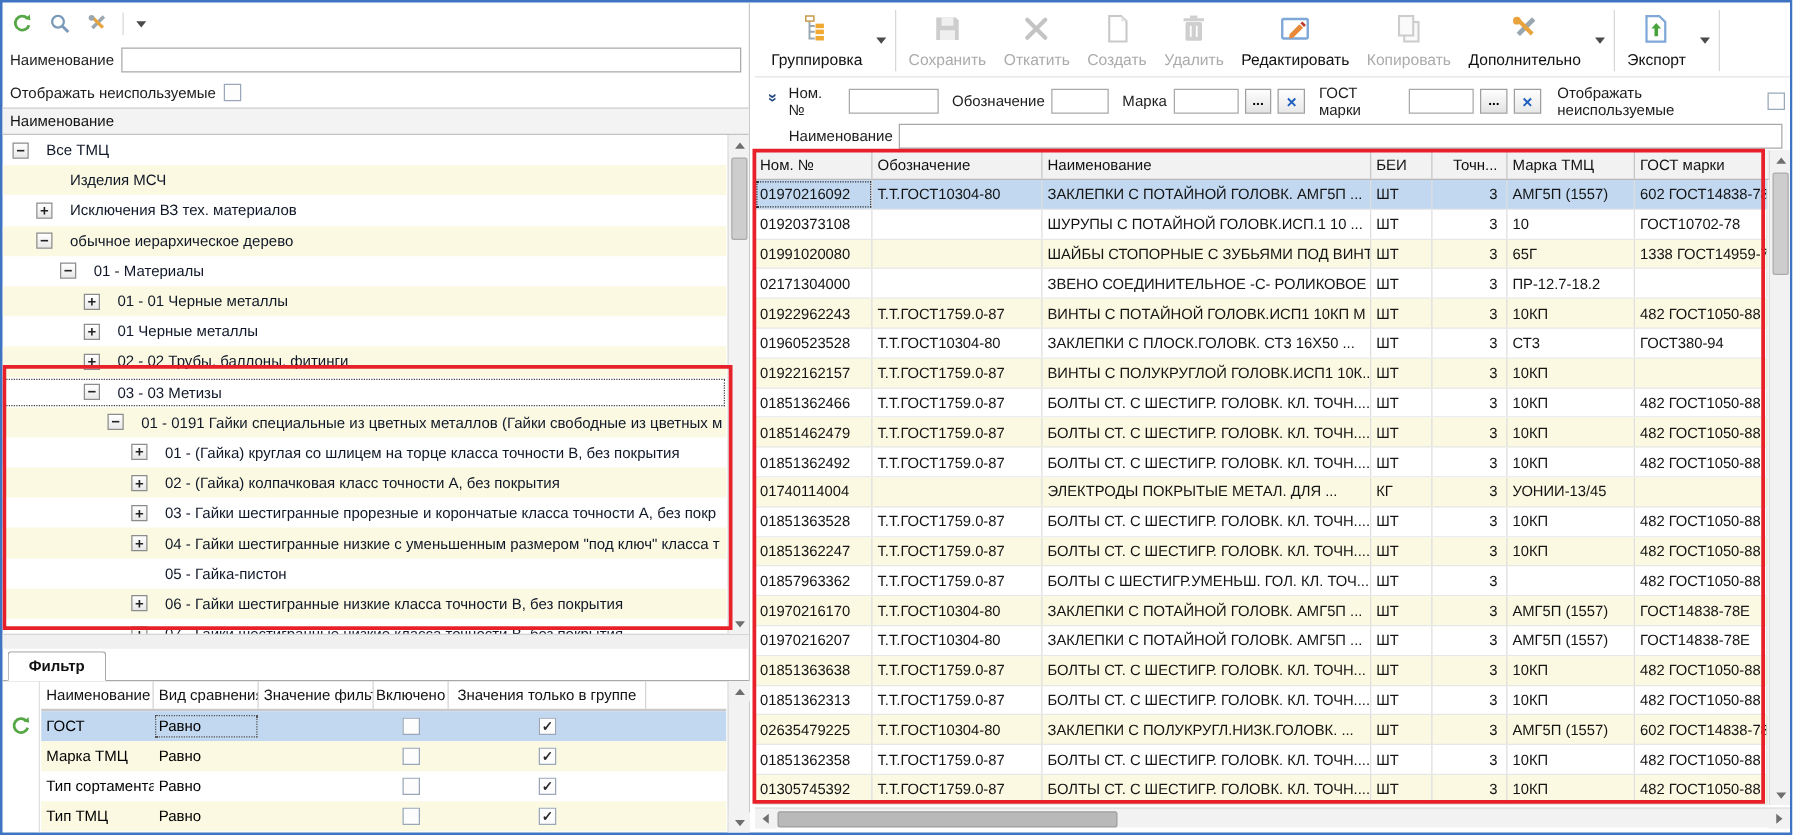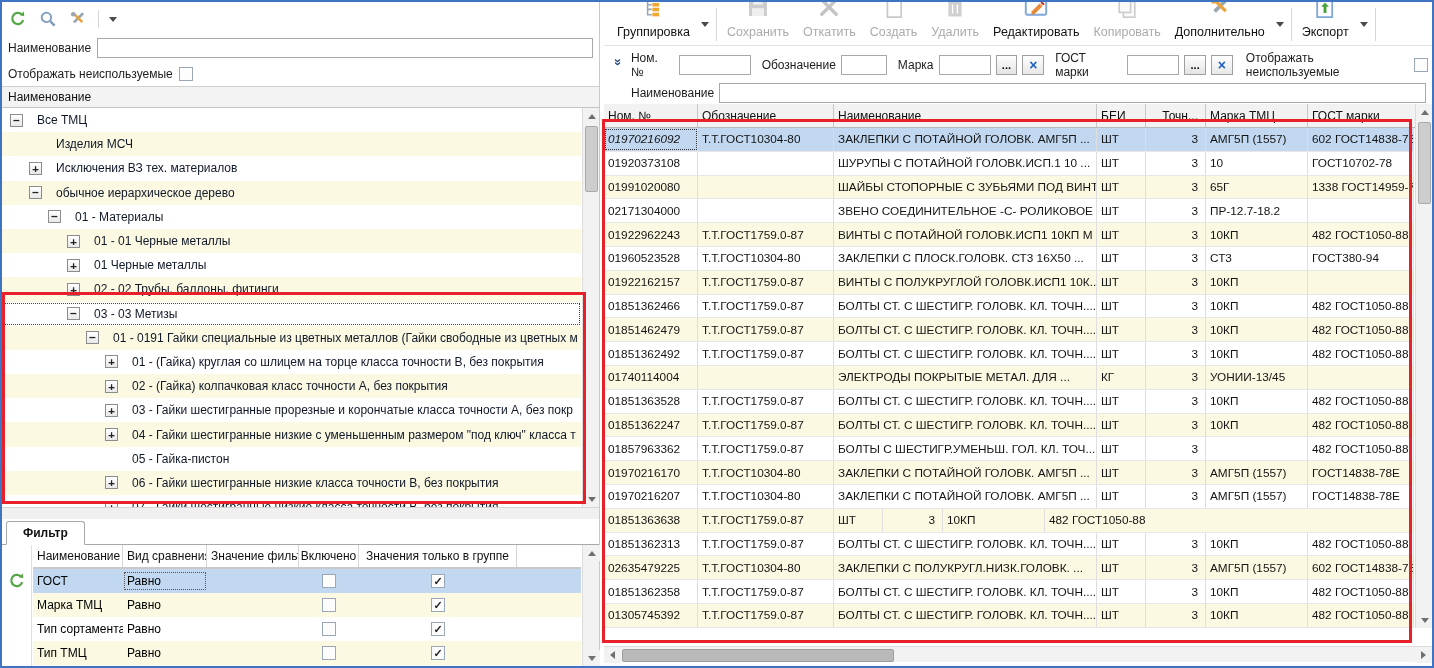--- a/index.html
+++ b/index.html
@@ -59,21 +59,21 @@
   .lf-hrow { display: flex; height: 24px; align-items: center; border-bottom: 2px solid #c9c9c9; color: #111; }
   .lf-hrow .lf-cell { border-right: 1px solid #d4d4d4; height: 100%; display: flex; align-items: center; }
   .lf-row { display: flex; height: 24px; align-items: center; }
   .lf-row.odd { background: #fbf9e1; }
   .lf-row.selected { background: #c1d8f0; }
   .lf-cell { padding: 0 4px; white-space: nowrap; overflow: hidden; }
   .lf-c0 { width: 90px; } .lf-c1 { width: 84px; } .lf-c2 { width: 92px; } .lf-c3 { width: 60px; display: flex; justify-content: center; } .lf-c4 { width: 158px; display: flex; justify-content: center; }
   .lf-row .lf-cell.focus-dotted { outline: 1px dotted #555; outline-offset: -2px; height: 20px; display: flex; align-items: center; }
 
   
-  .rp-toolbar { height: 44px; display: flex; align-items: stretch; padding: 2px 20px 0 6px; border-bottom: 1px solid #e3e3e3; }
+  .rp-toolbar { height: 60px; display: flex; align-items: stretch; padding: 2px 20px 0 6px; border-bottom: 1px solid #e3e3e3; }
   .tbtn { display: flex; flex-direction: column; align-items: center; justify-content: flex-end; gap: 3px; padding: 4px 7px 6px 7px; font-size: 12.5px; color: #111; cursor: pointer; white-space: nowrap; }
   .tbtn svg { width: 24px; height: 24px; }
   .tbtn.disabled { color: #ababab; cursor: default; text-align: center; }
   .tb-sep { width: 1px; background: #d8d8d8; margin: 4px 3px; }
   .tb-caret { display: flex; align-items: center; padding: 0 4px; cursor: pointer; }
 
   
   .rp-filters { height: 58px; padding: 4px 4px 0 8px; font-size: 12px; color: #1c1c1c; }
   .rf-row1 { height: 30px; display: flex; align-items: center; gap: 5px; }
   .rf-row2 { height: 26px; display: flex; align-items: center; gap: 5px; }
@@ -84,21 +84,21 @@
 
   
   .rp-table { position: relative; height: 524px; overflow: hidden; }
   .grid-head { display: flex; height: 24px; background: #f2f2f2; border-bottom: 1px solid #b9b9b9; font-size: 12px; color: #111; }
   .gh-cell { display: flex; align-items: center; padding: 0 4px; border-right: 1px solid #c6c6c6; white-space: nowrap; overflow: hidden; cursor: pointer; }
   .grid-body { position: absolute; left: 0; top: 24px; right: 18px; }
   .grid-row { display: flex; height: 23.8px; font-size: 11.8px; color: #141414; border-bottom: 1px solid #e7e7e7; cursor: default; }
   .grid-row.odd { background: #fbf9e1; }
   .grid-row.selected { background: #c1d8f0; }
   .g-cell { display: flex; align-items: center; padding: 0 4px; border-right: 1px solid #dedede; white-space: nowrap; overflow: hidden; }
-  .g-cell.focus-dotted { outline: 1px dotted #333; outline-offset: -2px; font-style: italic; }
+  .g-cell.focus-dotted { outline: 1px dotted #333; outline-offset: -2px; }
   .c0 { width: 94px; } .c1 { width: 136px; } .c2 { width: 263px; } .c3 { width: 49px; }
   .c4 { width: 60px; justify-content: flex-end; padding-right: 7px; } .c5 { width: 102px; } .c6 { flex: 1; }
   .grid-head .c6 { width: 124px; flex: none; }
 
   
   .hscroll { position: absolute; left: 0; right: 0; top: 644px; height: 16px; background: #f2f2f2; border-top: 1px solid #dcdcdc; }
   .hscroll .btn { height: 16px; }
 
   
   .red-box { position: absolute; border: 3px solid #e8202a; pointer-events: none; z-index: 50; }
@@ -575,20 +575,21 @@
             <div class="g-cell c1">Т.Т.ГОСТ10304-80</div>
             <div class="g-cell c2">ЗАКЛЕПКИ С ПОТАЙНОЙ ГОЛОВК. АМГ5П ...</div>
             <div class="g-cell c3">ШТ</div>
             <div class="g-cell c4">3</div>
             <div class="g-cell c5">АМГ5П (1557)</div>
             <div class="g-cell c6">ГОСТ14838-78Е</div>
           </div>
           <div class="grid-row odd">
             <div class="g-cell c0">01851363638</div>
             <div class="g-cell c1">Т.Т.ГОСТ1759.0-87</div>
+            <div class="g-cell c2">БОЛТЫ СТ. С ШЕСТИГР. ГОЛОВК. КЛ. ТОЧН...</div>
             <div class="g-cell c3">ШТ</div>
             <div class="g-cell c4">3</div>
             <div class="g-cell c5">10КП</div>
             <div class="g-cell c6">482 ГОСТ1050-88</div>
           </div>
           <div class="grid-row ">
             <div class="g-cell c0">01851362313</div>
             <div class="g-cell c1">Т.Т.ГОСТ1759.0-87</div>
             <div class="g-cell c2">БОЛТЫ СТ. С ШЕСТИГР. ГОЛОВК. КЛ. ТОЧН....</div>
             <div class="g-cell c3">ШТ</div>

